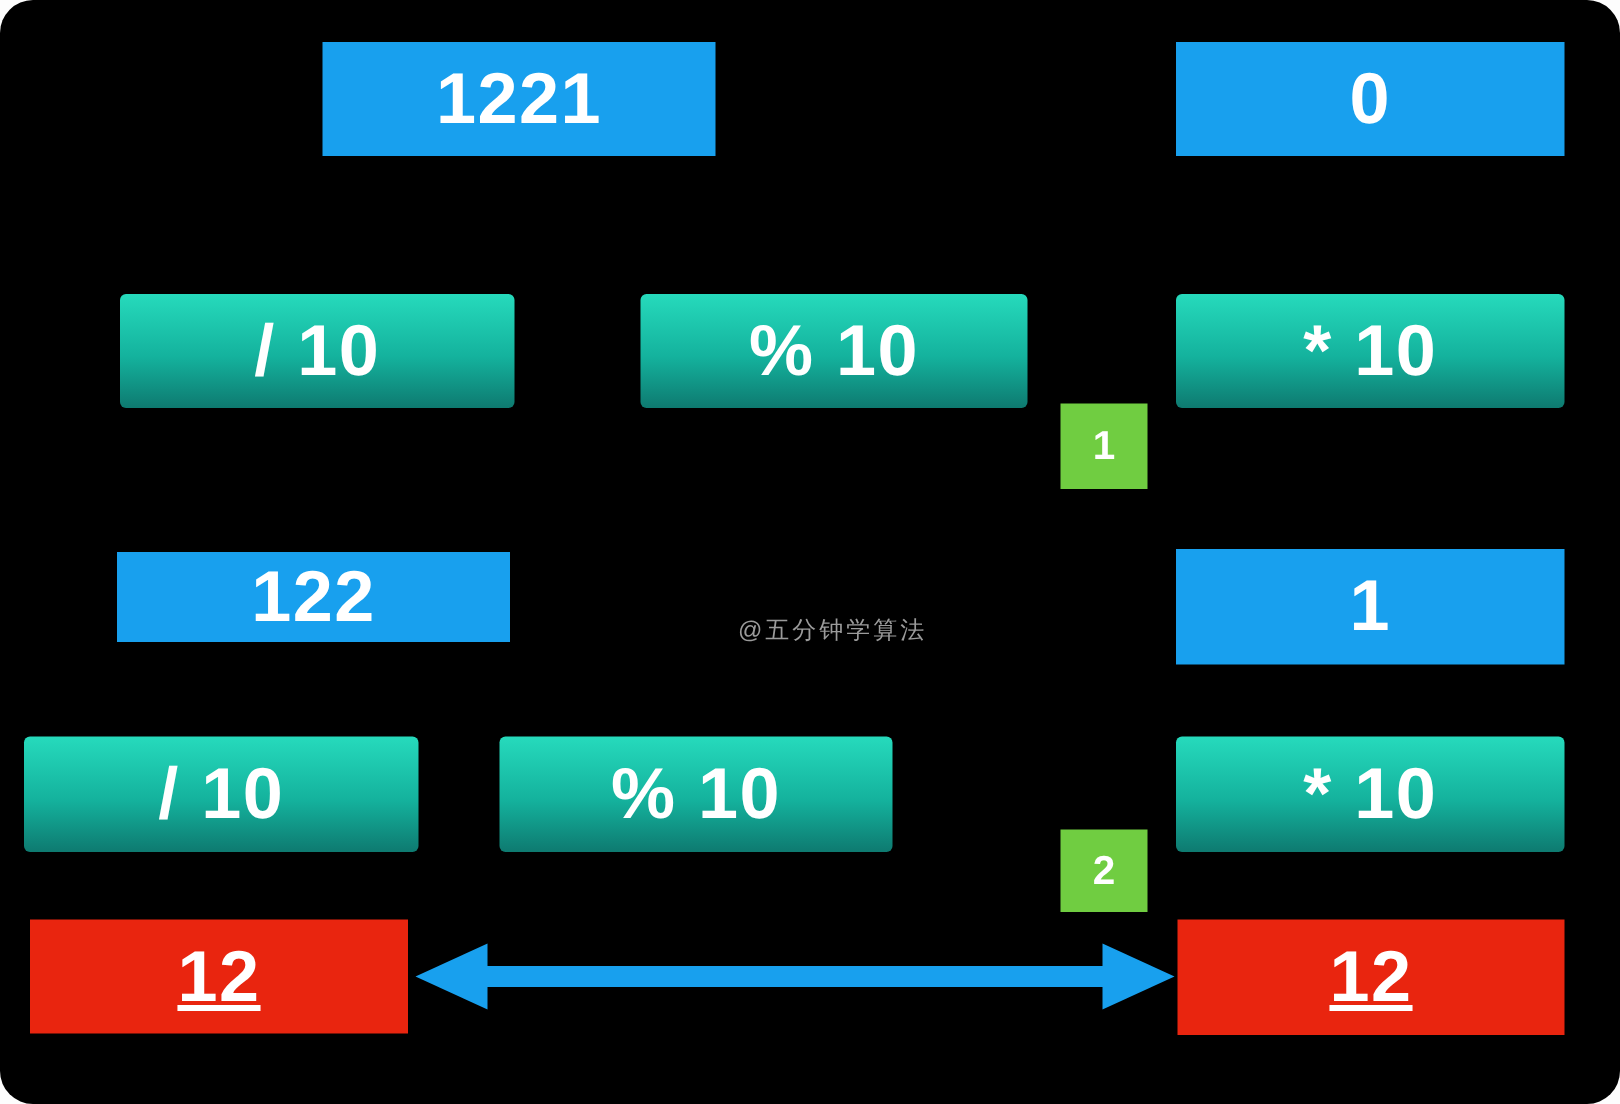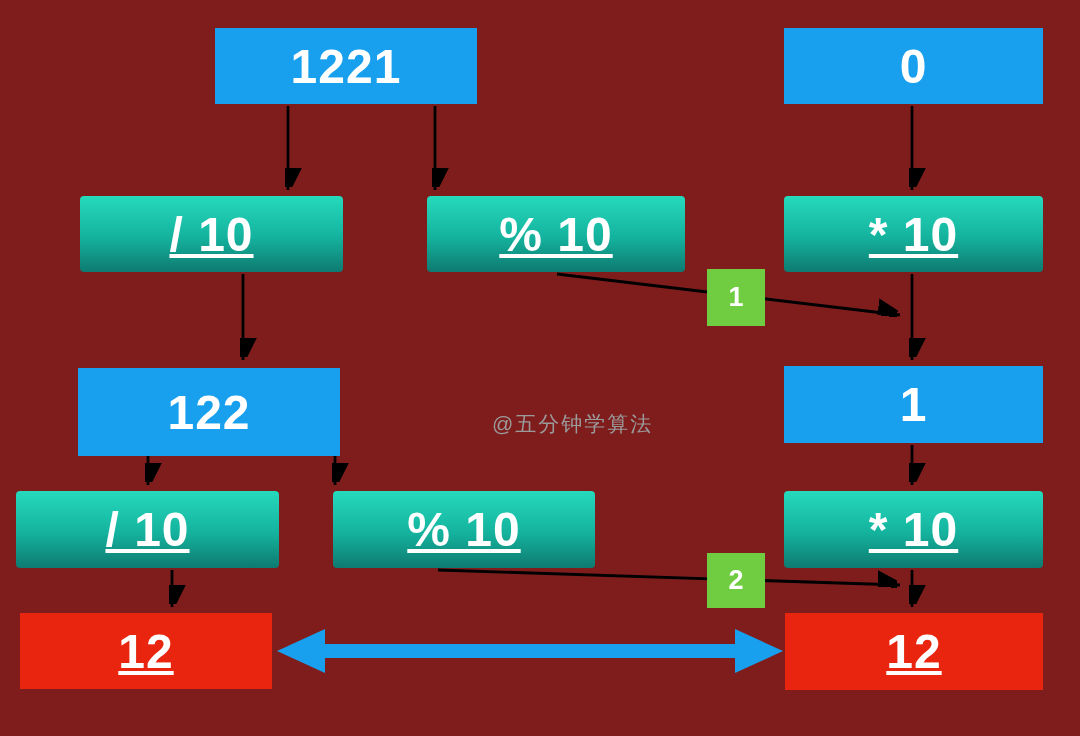--- a/index.html
+++ b/index.html
@@ -1,32 +1,32 @@
 <!DOCTYPE html>
 <html><head>
 <meta charset="utf-8">
 <style>
   html,body{margin:0;padding:0;background:#fdfdfd;}
   #canvas{
     position:relative;width:1080px;height:736px;overflow:hidden;
-    font-family:"Liberation Sans","DejaVu Sans",sans-serif;background:#7f1d1d;
+    font-family:"Liberation Sans","DejaVu Sans",sans-serif;background:#000000;border-radius:22px;
   }
   .box{
     position:absolute;display:flex;align-items:center;justify-content:center;
     color:#fff;font-weight:bold;font-size:48px;letter-spacing:1px;z-index:2;
   }
   .blue{background:#18a0ee;}
-  .teal{background:linear-gradient(180deg,#26dabc 0%,#14b29d 55%,#0e7a70 100%);border-radius:4px;text-decoration:underline;}
+  .teal{background:linear-gradient(180deg,#26dabc 0%,#14b29d 55%,#0e7a70 100%);border-radius:4px;}
   .red{background:#e9250f;text-decoration:underline;}
   .badge{
     position:absolute;display:flex;align-items:center;justify-content:center;
     background:#70cd41;color:#fff;font-weight:bold;font-size:27px;z-index:3;
   }
   .watermark{
-    position:absolute;color:#9b9b9b;font-size:21px;letter-spacing:2px;
+    position:absolute;color:#9b9b9b;font-size:16px;letter-spacing:2px;
     z-index:2;white-space:nowrap;
   }
   svg.arrows{position:absolute;left:0;top:0;z-index:1;pointer-events:none;}
   .aline{stroke:#000;stroke-width:2.8px;fill:none;}
 </style>
 </head>
 <body>
 
 <div id="canvas">
 
@@ -68,21 +68,21 @@
 
   <div class="box blue" style="left:215px;top:28px;width:262px;height:76px;">1221</div>
   <div class="box blue" style="left:784px;top:28px;width:259px;height:76px;">0</div>
 
   <div class="box teal" style="left:80px;top:196px;width:263px;height:76px;">/ 10</div>
   <div class="box teal" style="left:427px;top:196px;width:258px;height:76px;">% 10</div>
   <div class="box teal" style="left:784px;top:196px;width:259px;height:76px;">* 10</div>
 
   <div class="badge" style="left:707px;top:269px;width:58px;height:57px;">1</div>
 
-  <div class="box blue" style="left:78px;top:368px;width:262px;height:88px;">122</div>
+  <div class="box blue" style="left:78px;top:368px;width:262px;height:60px;">122</div>
   <div class="box blue" style="left:784px;top:366px;width:259px;height:77px;">1</div>
 
   <div class="watermark" style="left:492px;top:410px;">@五分钟学算法</div>
 
   <div class="box teal" style="left:16px;top:491px;width:263px;height:77px;">/ 10</div>
   <div class="box teal" style="left:333px;top:491px;width:262px;height:77px;">% 10</div>
   <div class="box teal" style="left:784px;top:491px;width:259px;height:77px;">* 10</div>
 
   <div class="badge" style="left:707px;top:553px;width:58px;height:55px;">2</div>
 

